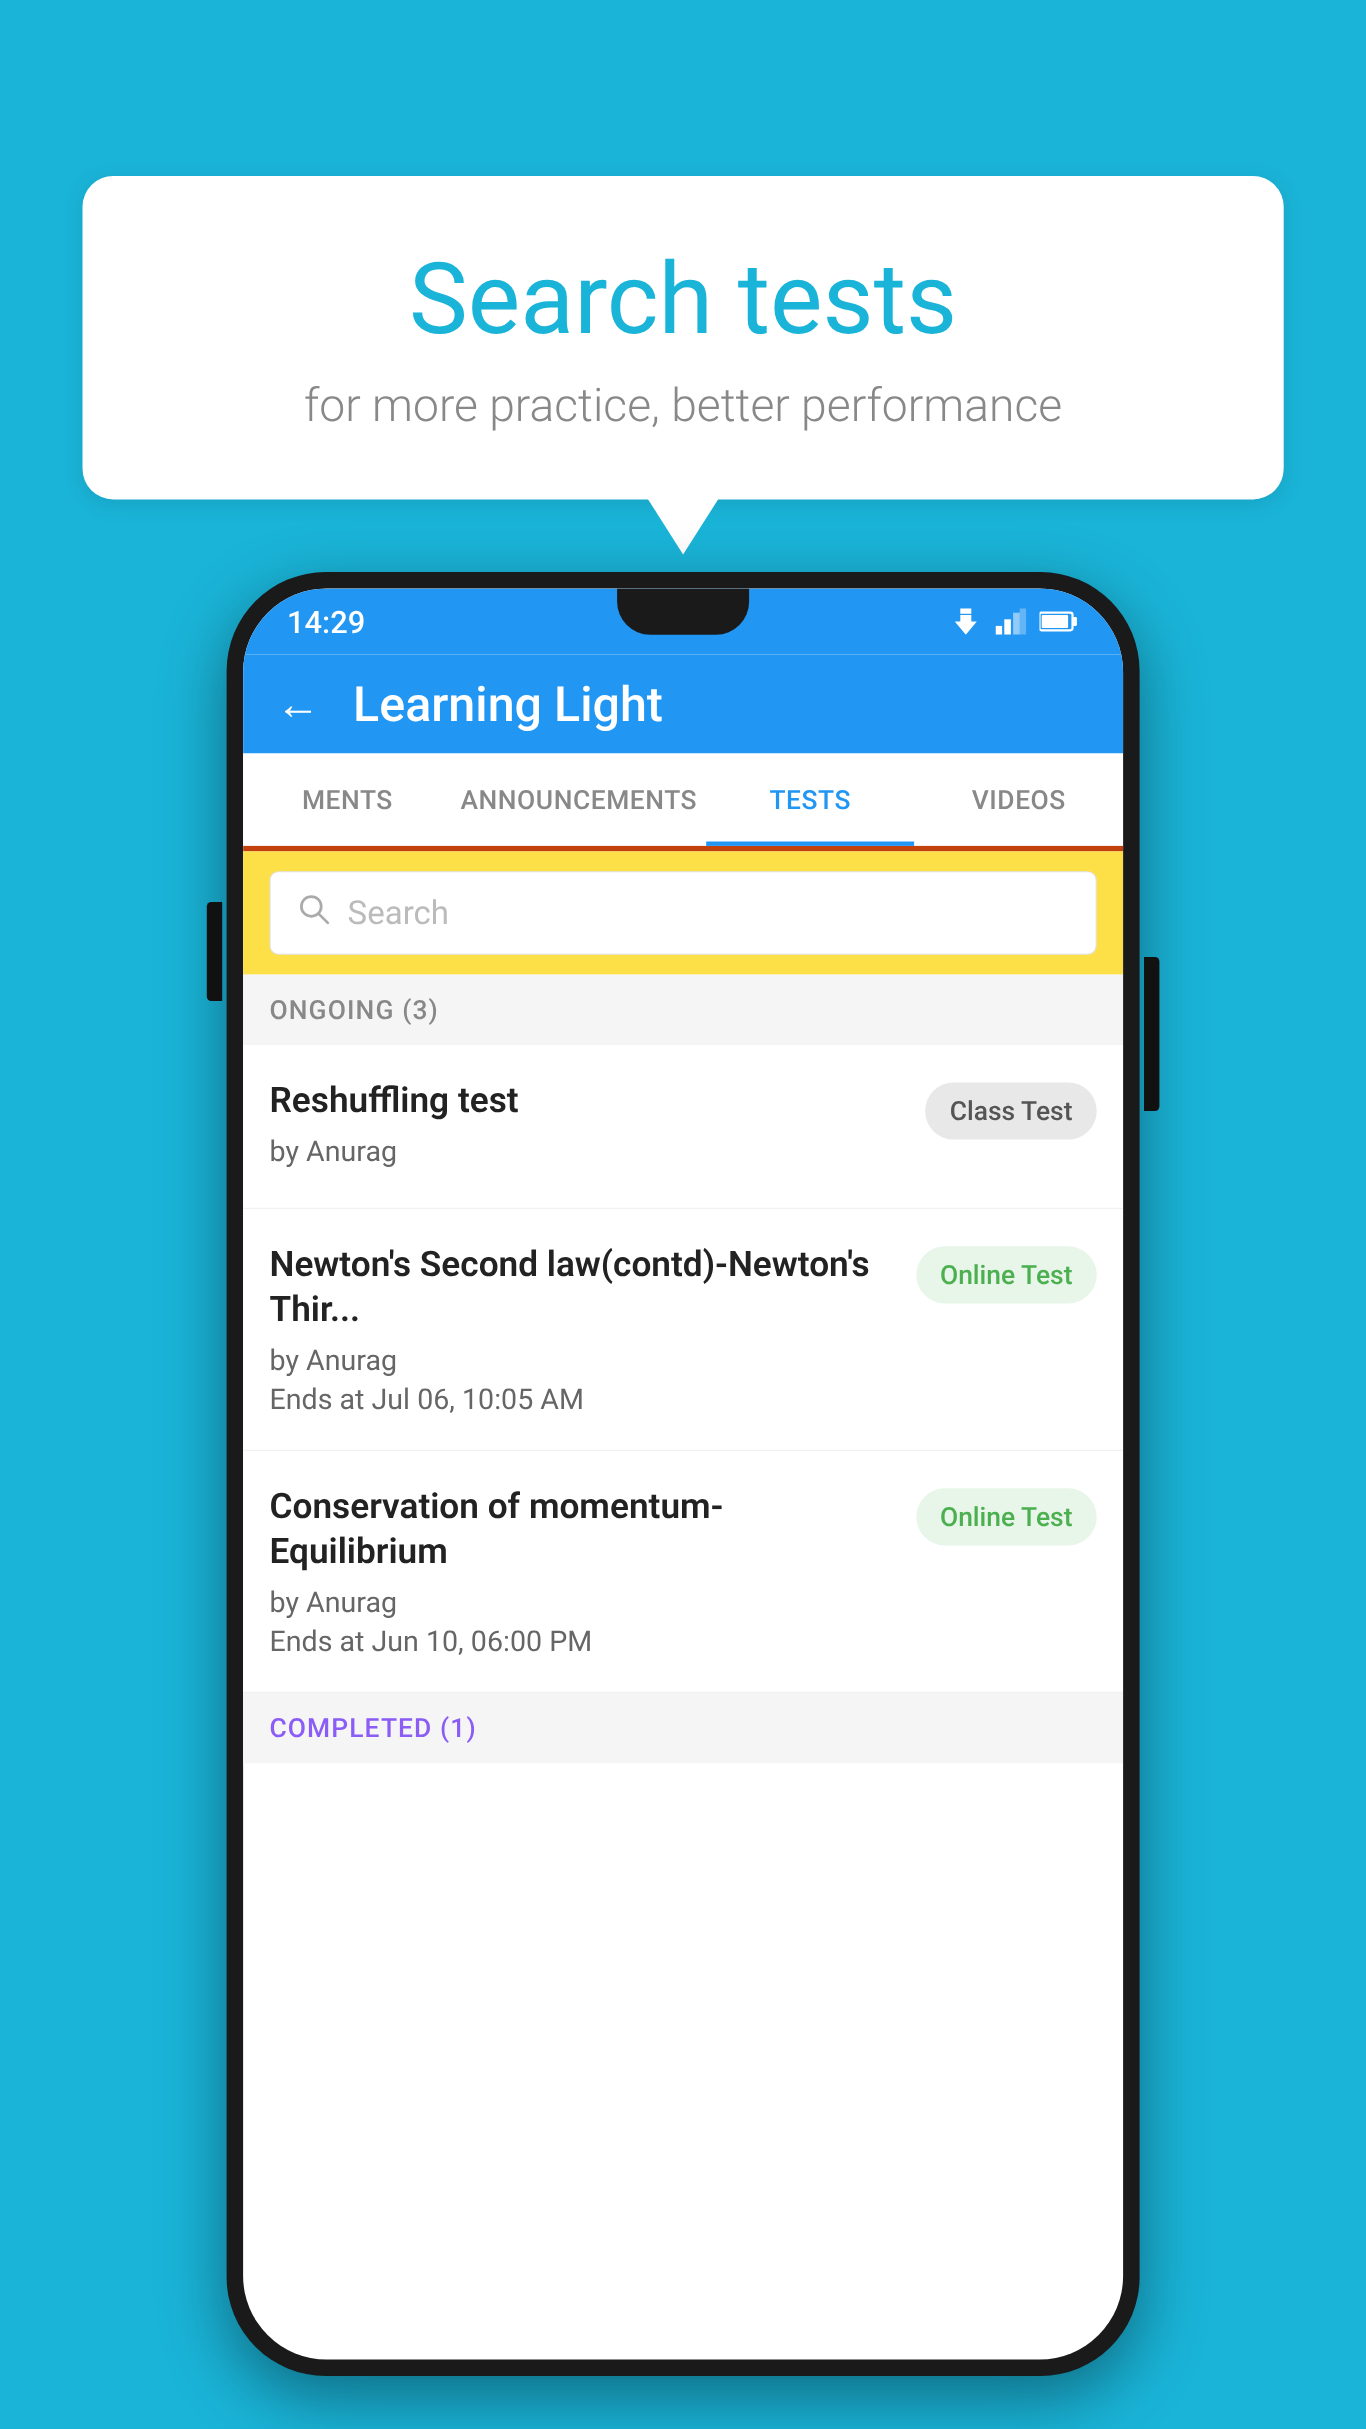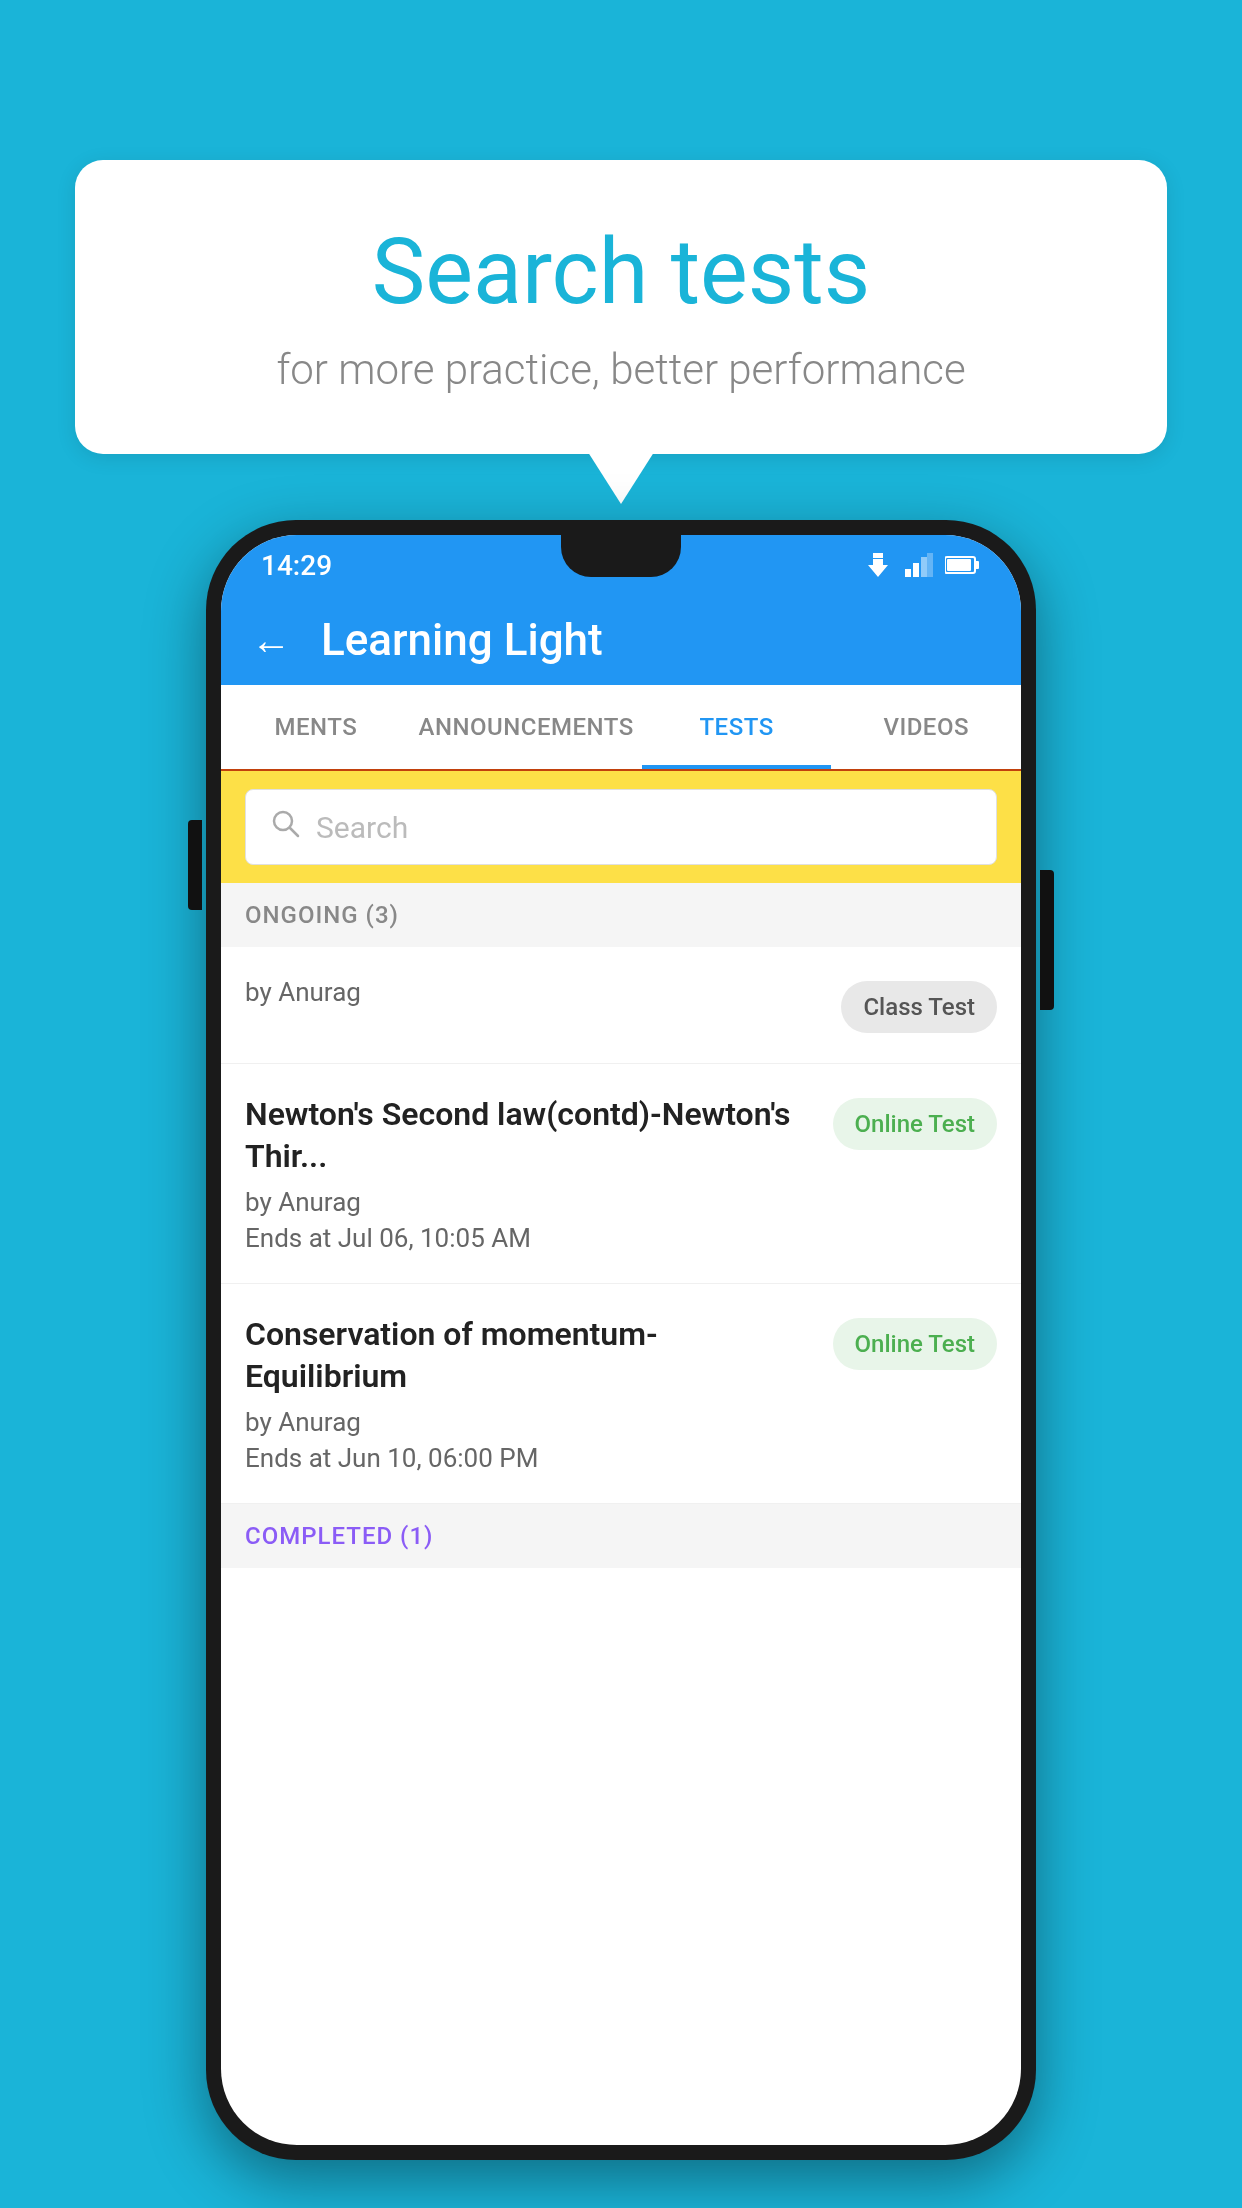--- a/index.html
+++ b/index.html
@@ -156,21 +156,21 @@
 
     .app-bar-title {
       color: white;
       font-size: 44px;
       font-weight: 500;
     }
 
     
     .tabs-container {
       background: white;
-      border-bottom: 2px solid #c2410c;
+      border-bottom: 5px solid #c2410c;
       display: flex;
       overflow: hidden;
     }
 
     .tab {
       flex: 1;
       text-align: center;
       padding: 28px 8px;
       font-size: 24px;
       color: #888;
@@ -367,20 +367,21 @@
       </div>
 
       <div class="section-header">
         <span>ONGOING (3)</span>
       </div>
 
       <div class="test-list">
 
         <div class="test-item">
           <div class="test-info">
+            <div class="test-title">Reshuffling test</div>
             <div class="test-author">by Anurag</div>
           </div>
           <div class="test-badge badge-class">Class Test</div>
         </div>
 
         <div class="test-item">
           <div class="test-info">
             <div class="test-title">Newton's Second law(contd)-Newton's Thir...</div>
             <div class="test-author">by Anurag</div>
             <div class="test-date">Ends at  Jul 06, 10:05 AM</div>

